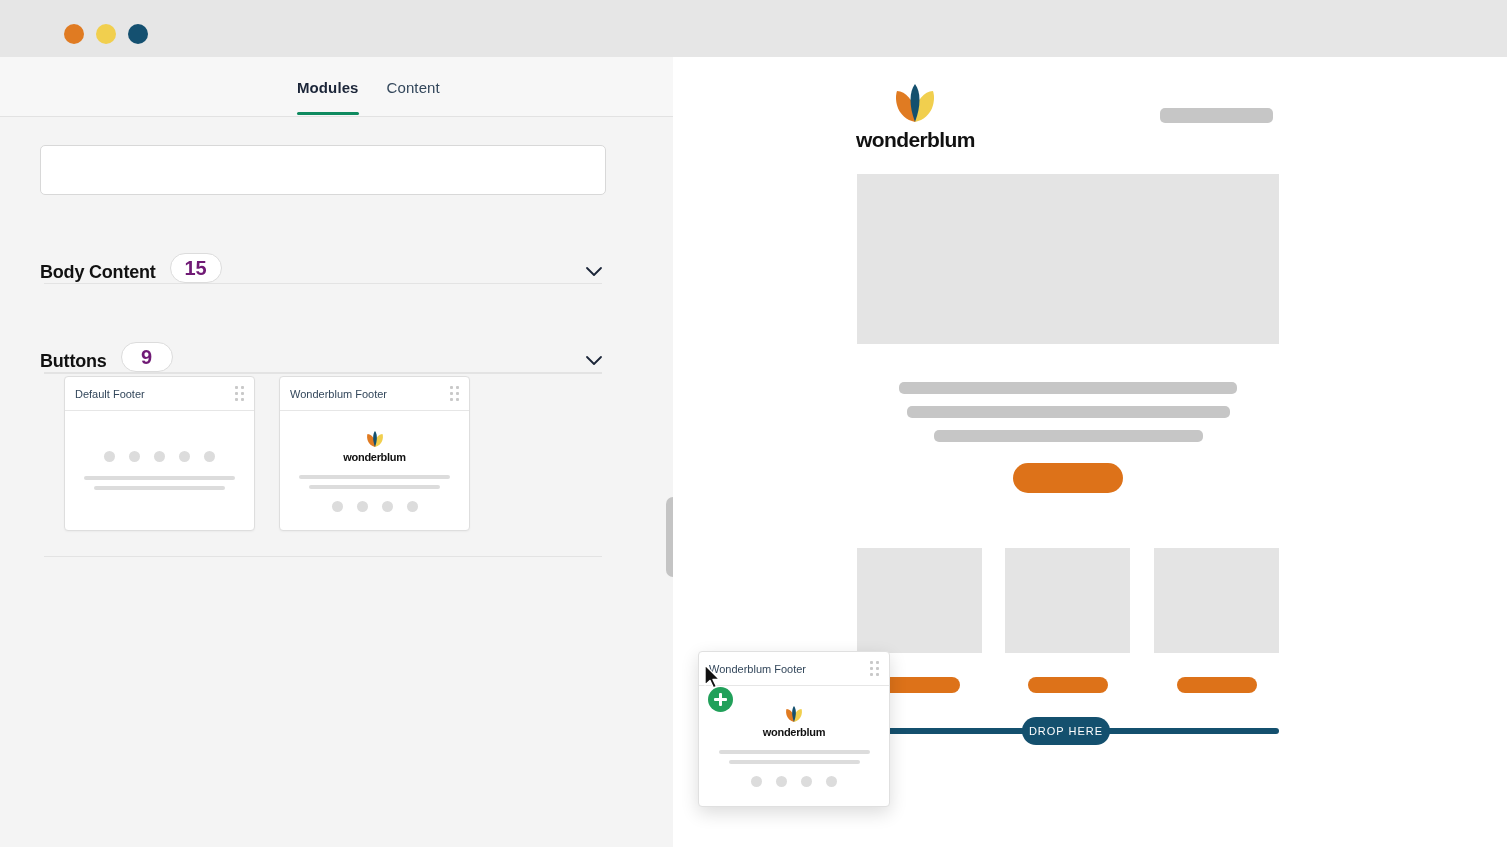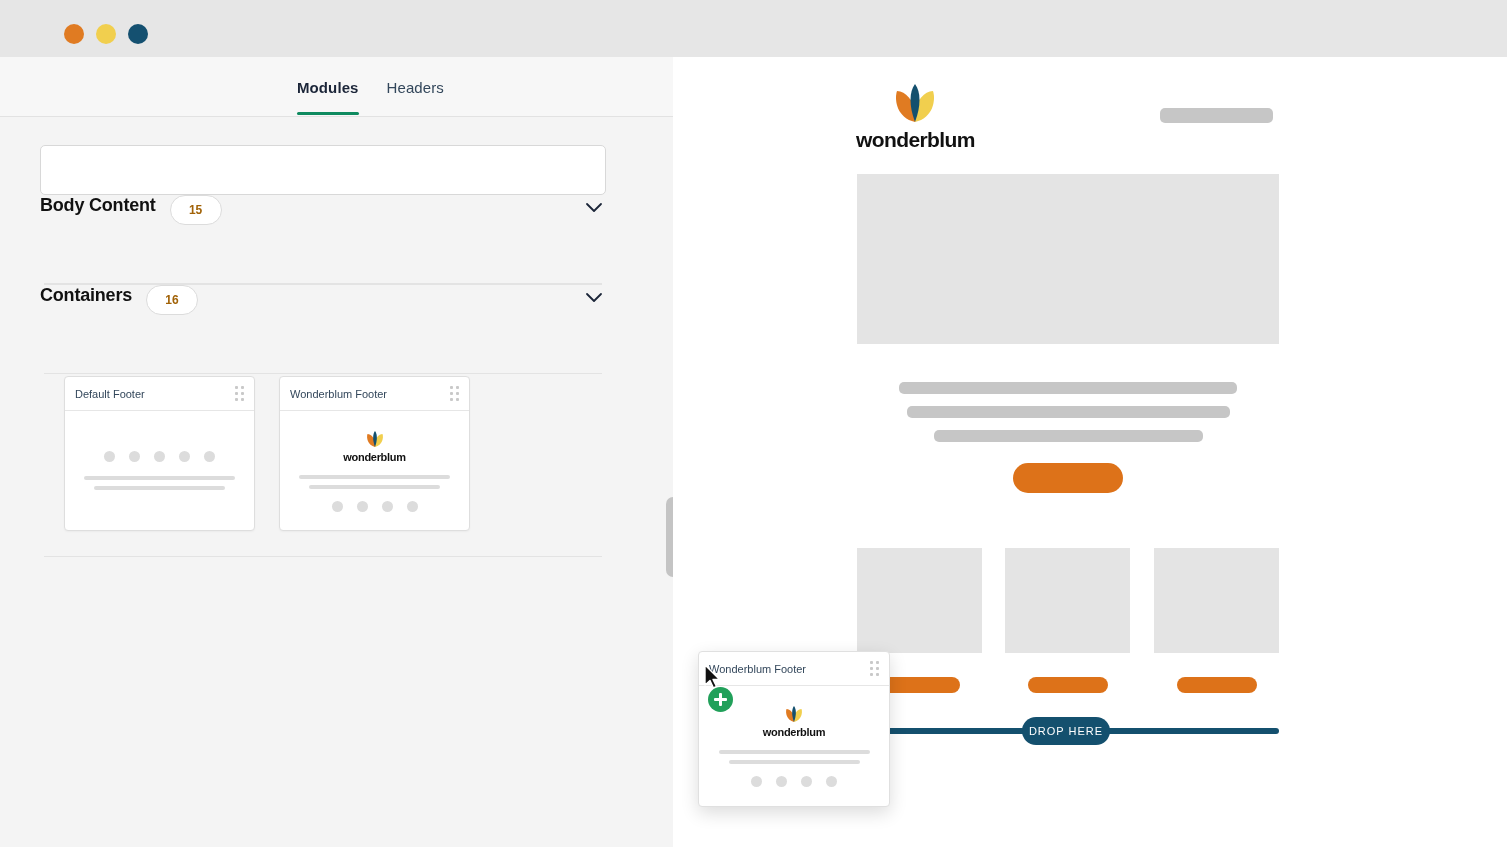--- a/index.html
+++ b/index.html
@@ -48,29 +48,29 @@
     display:flex; align-items:center; padding:0 14px;
   }
   .search-box input {
     border:none; outline:none; width:100%; height:100%;
     font-family:"Liberation Sans", sans-serif; font-size:14px; color:#33475b;
     background:transparent;
   }
 
   .cat-group { width:566px; }
   .cat-row {
-    display:flex; align-items:flex-start; height:88px; cursor:pointer;
+    display:flex; align-items:flex-end; height:88px; cursor:pointer;
     position:relative;
   }
   .cat-name { font-size:18px; font-weight:700; color:#111; letter-spacing:-.2px; }
   .cat-count {
     margin-left:14px; min-width:52px; height:30px;
     background:#fff; border:1px solid #dcdcdc; border-radius:16px;
     display:flex; align-items:center; justify-content:center;
-    font-size:12px; font-weight:700; color:#a16207;
+    font-size:20px; font-weight:700; color:#701a75;
     padding:0 12px;
   }
   .chev { margin-left:auto; width:24px; height:24px; }
   .cat-divider { height:1px; background:#e3e3e3; width:558px; margin-left:4px; }
 
   
   .cards { display:flex; gap:24px; padding-top:2px;margin-left:24px; }
   .card {
     width:191px; height:155px; background:#fff;
     border:1px solid #dedede; border-radius:4px;
@@ -153,21 +153,21 @@
       <span class="dot" style="background:#e07b22"></span>
       <span class="dot" style="background:#f1cf4e"></span>
       <span class="dot" style="background:#145070"></span>
     </div>
   </div>
 
   <div class="left-panel">
 
     <div class="tabs">
       <div class="tab active">Modules</div>
-      <div class="tab">Headers</div>
+      <div class="tab">Content</div>
     </div>
 
     <div class="panel-body">
 
       <div class="search-box">
         <input type="text" value="" placeholder="" style="">
       </div>
 
       <div class="cat-group">
 
@@ -175,31 +175,31 @@
           <span class="cat-name">Body Content</span>
           <span class="cat-count">15</span>
           <span class="chev">
             <svg width="24" height="24" viewBox="0 0 24 24" fill="none">
               <path d="M5 9l7 7 7-7" stroke="#1b2538" stroke-width="1.8" stroke-linecap="round" stroke-linejoin="round"></path>
             </svg>
           </span>
         </div>
         <div class="cat-divider"></div>
 
-        <div class="cat-divider"></div>
-
         <div class="cat-row">
-          <span class="cat-name">Containers</span>
-          <span class="cat-count">16</span>
+          <span class="cat-name">Buttons</span>
+          <span class="cat-count">9</span>
           <span class="chev">
             <svg width="24" height="24" viewBox="0 0 24 24" fill="none">
               <path d="M5 9l7 7 7-7" stroke="#1b2538" stroke-width="1.8" stroke-linecap="round" stroke-linejoin="round"></path>
             </svg>
           </span>
         </div>
+        <div class="cat-divider"></div>
+
         <div class="cat-divider"></div>
 
 
         <div class="cards">
 
           <div class="card">
             <div class="card-head">
               <span class="card-title">Default Footer</span>
               <span class="grip">
                 <i></i>

